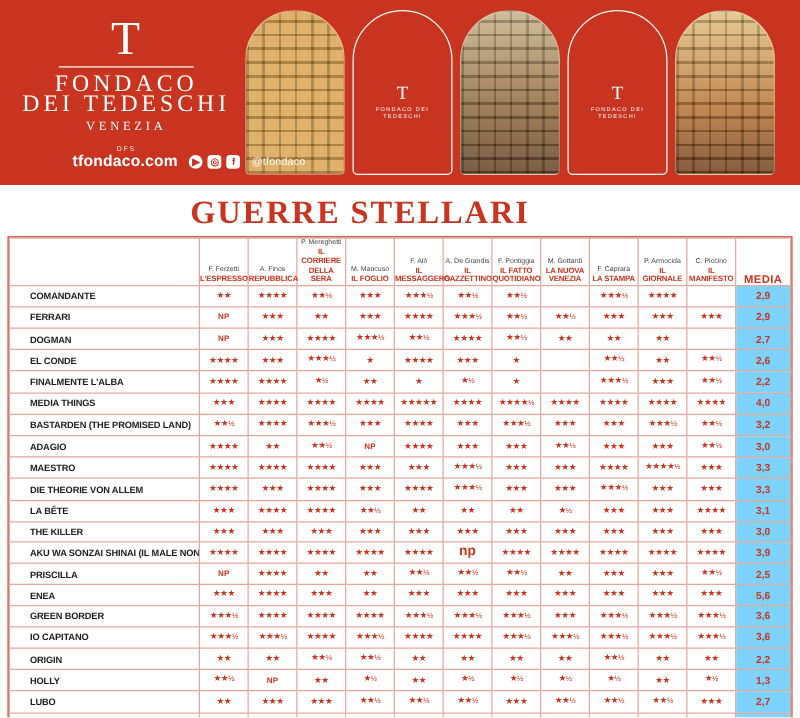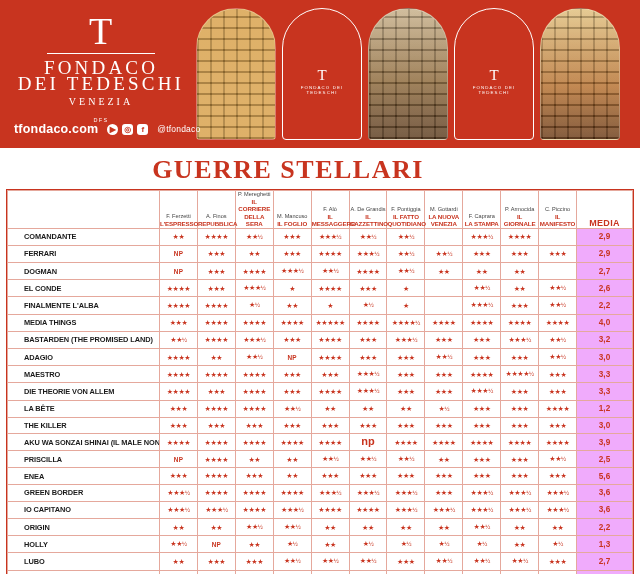--- a/index.html
+++ b/index.html
@@ -67,20 +67,21 @@
   .ad-bottom {
     position: absolute;
     left: 14px; bottom: 12px;
     display: flex; align-items: center; gap: 9px;
     color: #fff;
   }
   .ad-url {
     font-size: 12.5px;
     font-weight: bold;
     letter-spacing: .2px;
+    margin-left: 44px;
   }
   .soc {
     display: flex; align-items: center; gap: 4px;
   }
   .soc-ic {
     width: 11px; height: 11px;
     border-radius: 3px;
     background: #ffffff;
     color: #c8341f;
     font-size: 8px;
@@ -195,21 +196,21 @@
   .crit-outlet {
     display: block;
     font-size: 6.2px;
     font-weight: bold;
     color: #c8341f;
     line-height: 7.4px;
     letter-spacing: -.1px;
   }
   th.film-col { width: 152px; border-top: none; border-left: none; }
   th.media-col {
-    width: 56px;
+    width: 44px;
     font-size: 9px;
     font-weight: bold;
     color: #c8341f;
     letter-spacing: .3px;
     vertical-align: bottom;
     padding-bottom: 3px;
   }
   tbody td.film {
     text-align: left;
     font-size: 7.4px;
@@ -227,21 +228,21 @@
     color: #c8341f;
     font-size: 7px;
     line-height: 15.2px;
     white-space: nowrap;
   }
   tbody td.media {
     text-align: center;
     font-size: 8.2px;
     font-weight: bold;
     color: #c8341f;
-    background: #f0abfc;
+    background: #7dd3fc;
   }
   td.cell .np {
     font-size: 6.4px;
     font-weight: bold;
     letter-spacing: .2px;
   }
   td.cell .npbig {
     font-size: 11px;
     font-weight: bold;
   }
@@ -502,21 +503,21 @@
             <td class="cell"><span class="stars">★★★★</span></td>
             <td class="cell"><span class="stars">★★★★</span></td>
             <td class="cell"><span class="stars">★★<span class="half">½</span></span></td>
             <td class="cell"><span class="stars">★★</span></td>
             <td class="cell"><span class="stars">★★</span></td>
             <td class="cell"><span class="stars">★★</span></td>
             <td class="cell"><span class="stars">★<span class="half">½</span></span></td>
             <td class="cell"><span class="stars">★★★</span></td>
             <td class="cell"><span class="stars">★★★</span></td>
             <td class="cell"><span class="stars">★★★★</span></td>
-            <td class="media">1,2</td>
+            <td class="media">3,1</td>
           </tr>
           <tr>
             <td class="film">THE KILLER</td>
             <td class="cell"><span class="stars">★★★</span></td>
             <td class="cell"><span class="stars">★★★</span></td>
             <td class="cell"><span class="stars">★★★</span></td>
             <td class="cell"><span class="stars">★★★</span></td>
             <td class="cell"><span class="stars">★★★</span></td>
             <td class="cell"><span class="stars">★★★</span></td>
             <td class="cell"><span class="stars">★★★</span></td>

